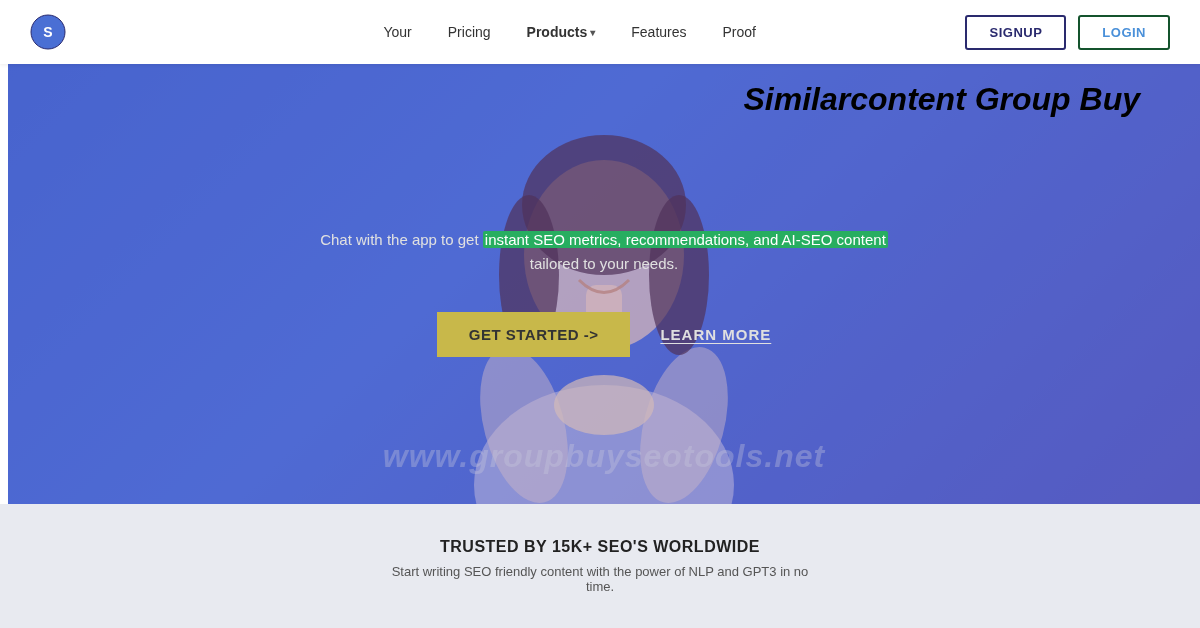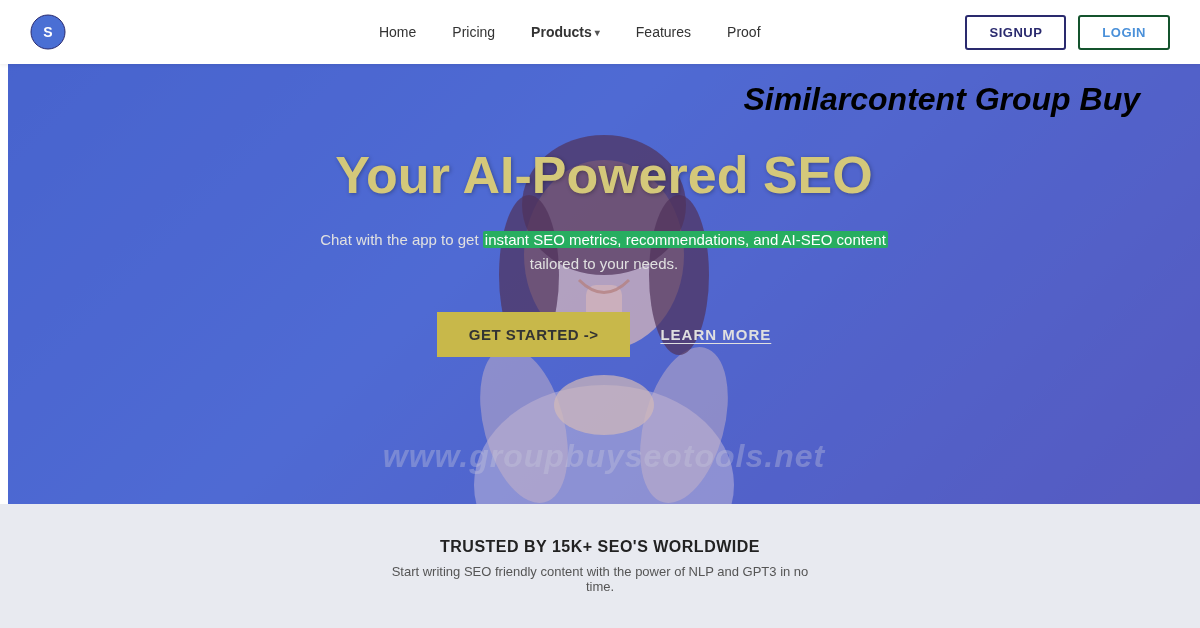--- a/index.html
+++ b/index.html
@@ -248,21 +248,21 @@
 <nav class="navbar">
   <div class="logo-area">
     <svg class="logo-icon" viewBox="0 0 36 36">
       <circle cx="18" cy="18" r="17" fill="#4a6fd4" stroke="#2a2a6e" stroke-width="1"></circle>
       <text x="18" y="23" text-anchor="middle" fill="white" font-size="14" font-weight="bold">S</text>
     </svg>
   </div>
 
   <ul class="nav-links">
     <li>
-      <a href="#">Home</a>
+      <a href="#">Your</a>
     </li>
     <li>
       <a href="#">Pricing</a>
     </li>
     <li>
       <a href="#" class="products-link">
         <span>Products</span>
         <span class="chevron-down">▾</span>
       </a>
     </li>
@@ -306,21 +306,21 @@
   </div>
 
   <div class="hero-overlay"></div>
 
   <div class="group-buy-badge">
     <span>Similarcontent Group Buy</span>
   </div>
 
   <div class="hero-content">
     <h1 class="hero-title">
-      <span>Your AI-Powered SEO</span><br>
+      <br>
     </h1>
     <p class="hero-subtitle">
       <span>Chat with the app to get </span><span class="highlight-green">instant SEO metrics, recommendations, and AI-SEO content</span><span> tailored to your needs.</span>
     </p>
     <div class="hero-actions">
       <button class="btn-get-started">GET STARTED -&gt;</button>
       <button class="btn-learn-more">LEARN MORE</button>
     </div>
   </div>
 

